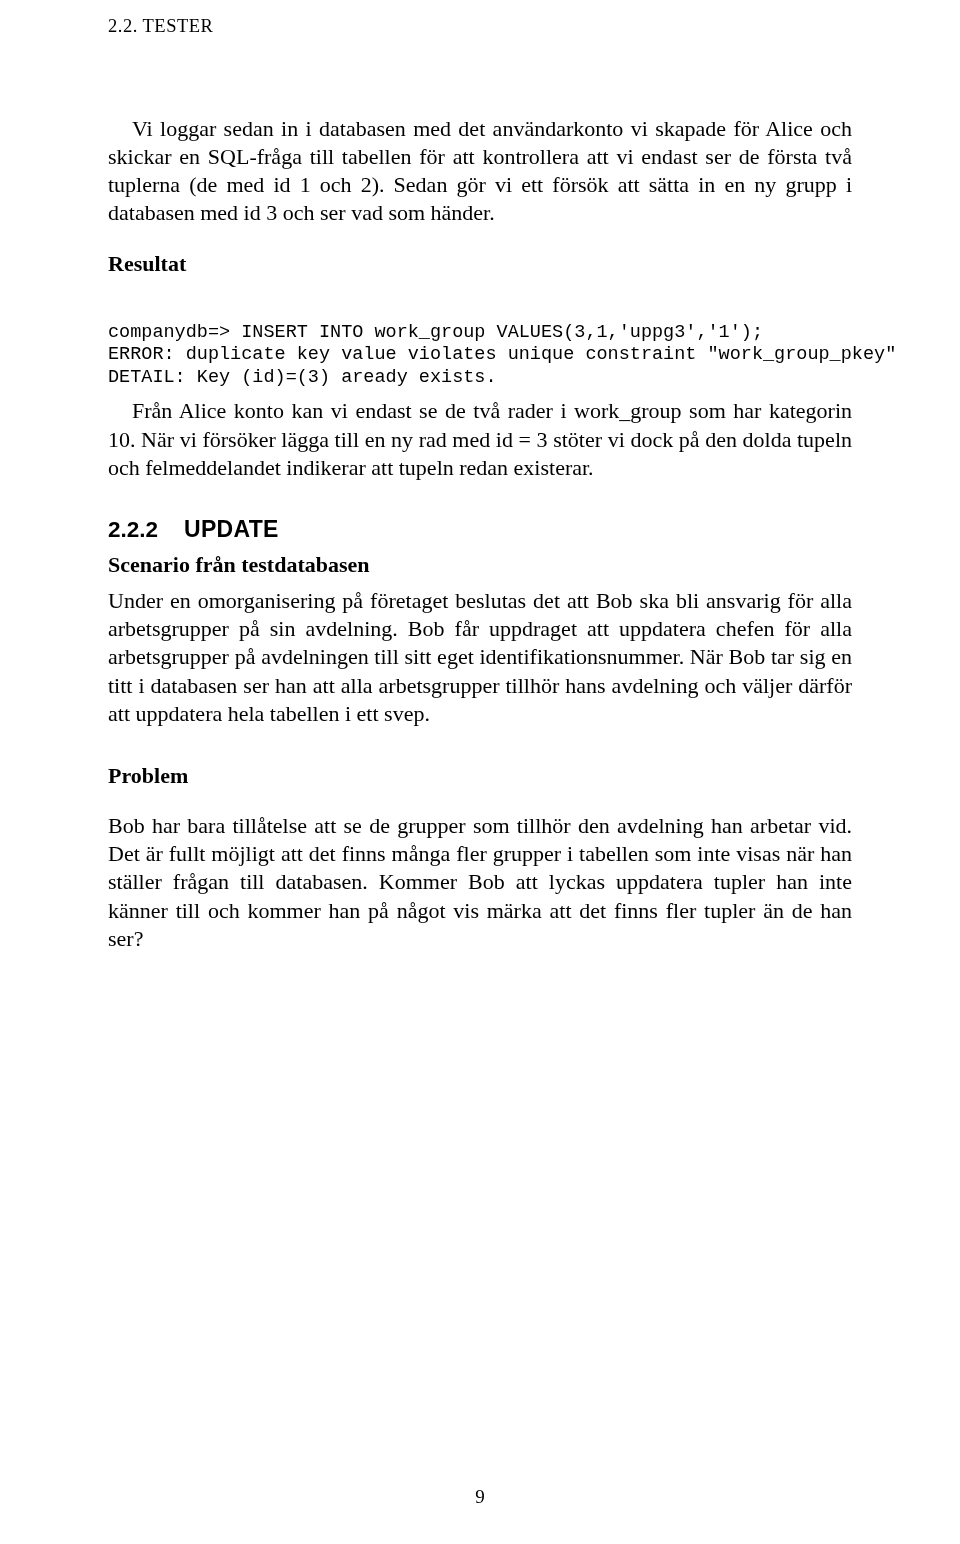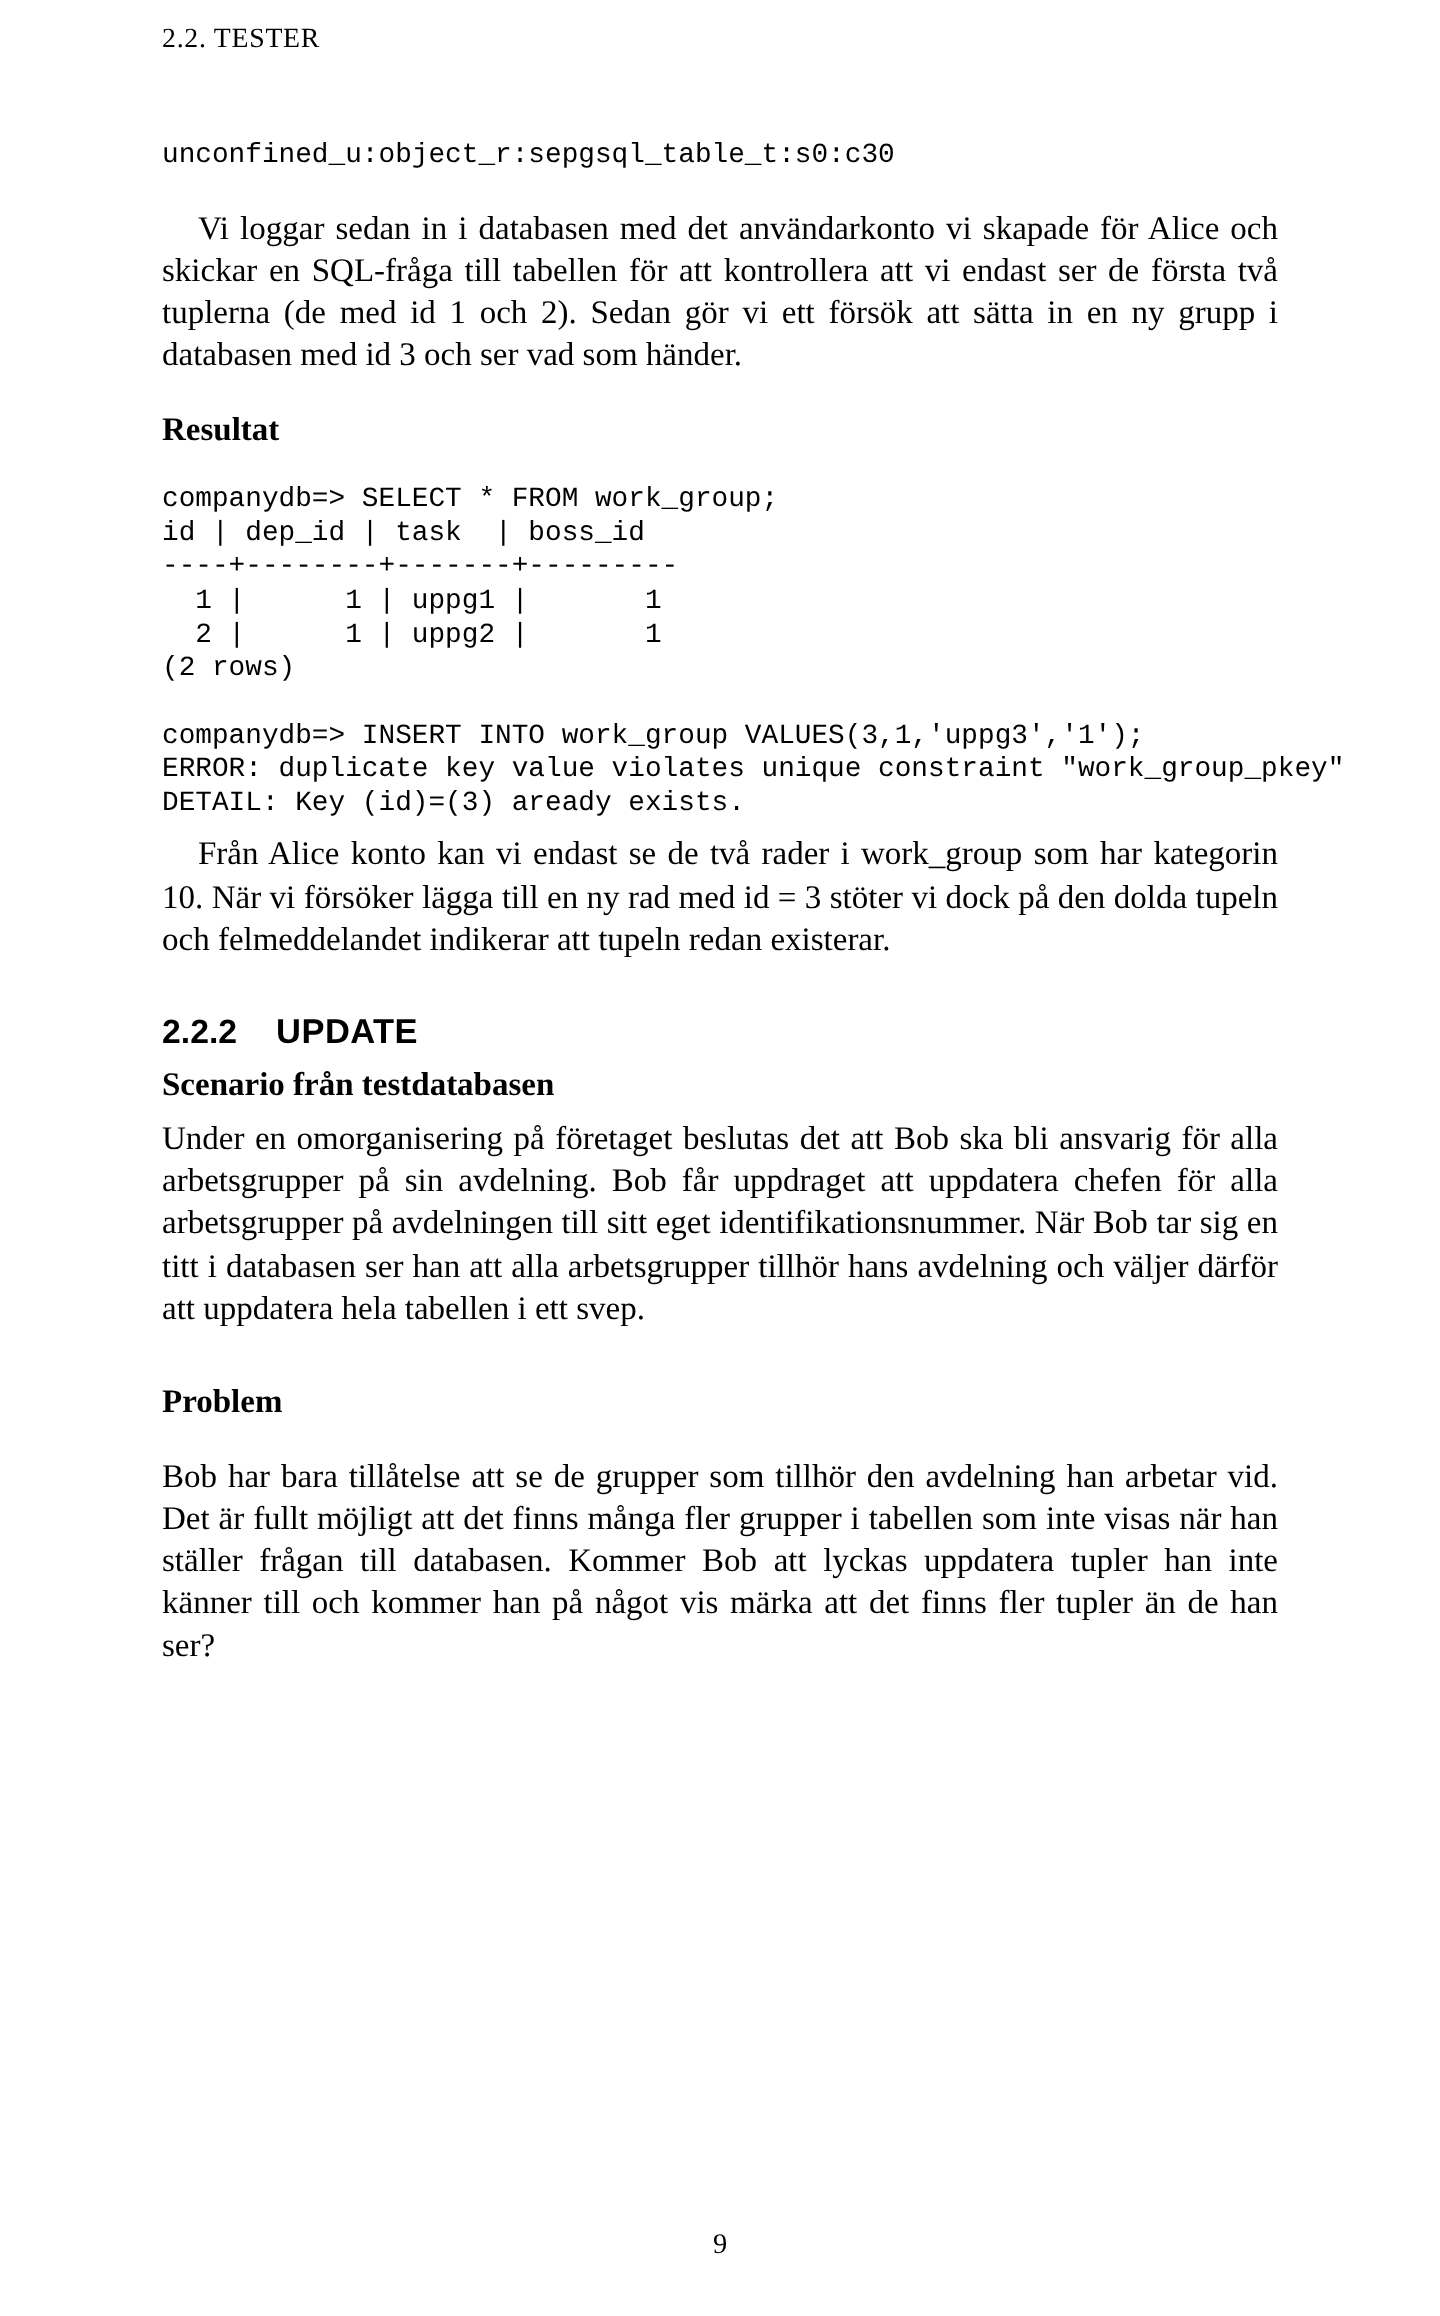--- a/index.html
+++ b/index.html
@@ -64,38 +64,31 @@
 </style>
 </head>
 <body>
 
 <div class="page">
   <div class="header">2.2. TESTER</div>
 
   <div class="gap-lg"></div>
   <div class="gap-md"></div>
 
-  <div class="code">unconfined_u:object_r:sepgsql_table_t:s0:c30</div>
 
   <div class="gap-md"></div>
 
   <div class="para indent">Vi loggar sedan in i databasen med det användarkonto vi skapade för Alice och skickar en SQL-fråga till tabellen för att kontrollera att vi endast ser de första två tuplerna (de med id 1 och 2). Sedan gör vi ett försök att sätta in en ny grupp i databasen med id 3 och ser vad som händer.</div>
 
   <div class="gap-md"></div>
 
   <div class="para bold">Resultat</div>
 
   <div class="gap-md"></div>
 
-  <div class="code">companydb=&gt; SELECT * FROM work_group;
-id | dep_id | task  | boss_id
-----+--------+-------+---------
-  1 |      1 | uppg1 |       1
-  2 |      1 | uppg2 |       1
-(2 rows)</div>
 
   <div class="gap-md"></div>
 
   <div class="code">companydb=&gt; INSERT INTO work_group VALUES(3,1,'uppg3','1');
 ERROR: duplicate key value violates unique constraint "work_group_pkey"
 DETAIL: Key (id)=(3) aready exists.</div>
 
   <div class="gap-sm"></div>
 
   <div class="para indent">Från Alice konto kan vi endast se de två rader i work_group som har kategorin 10. När vi försöker lägga till en ny rad med id = 3 stöter vi dock på den dolda tupeln och felmeddelandet indikerar att tupeln redan existerar.</div>

